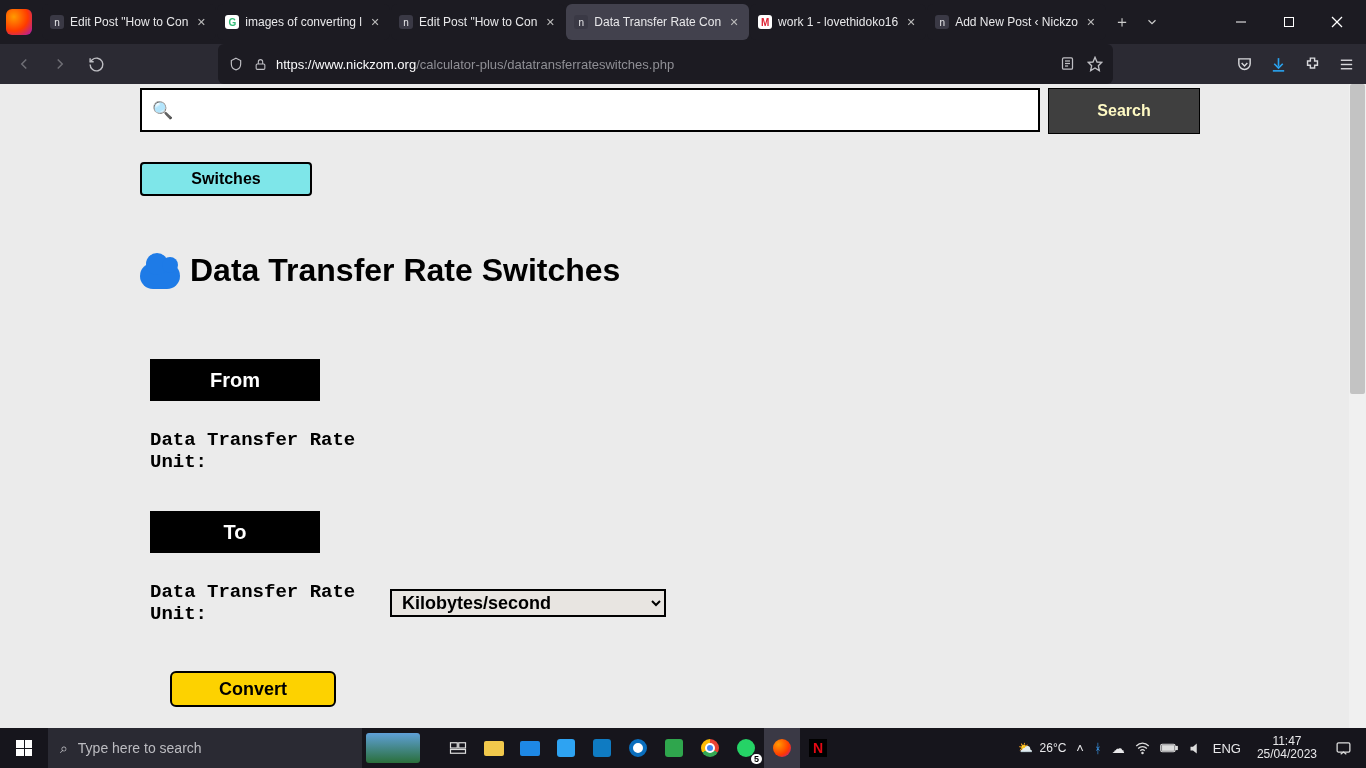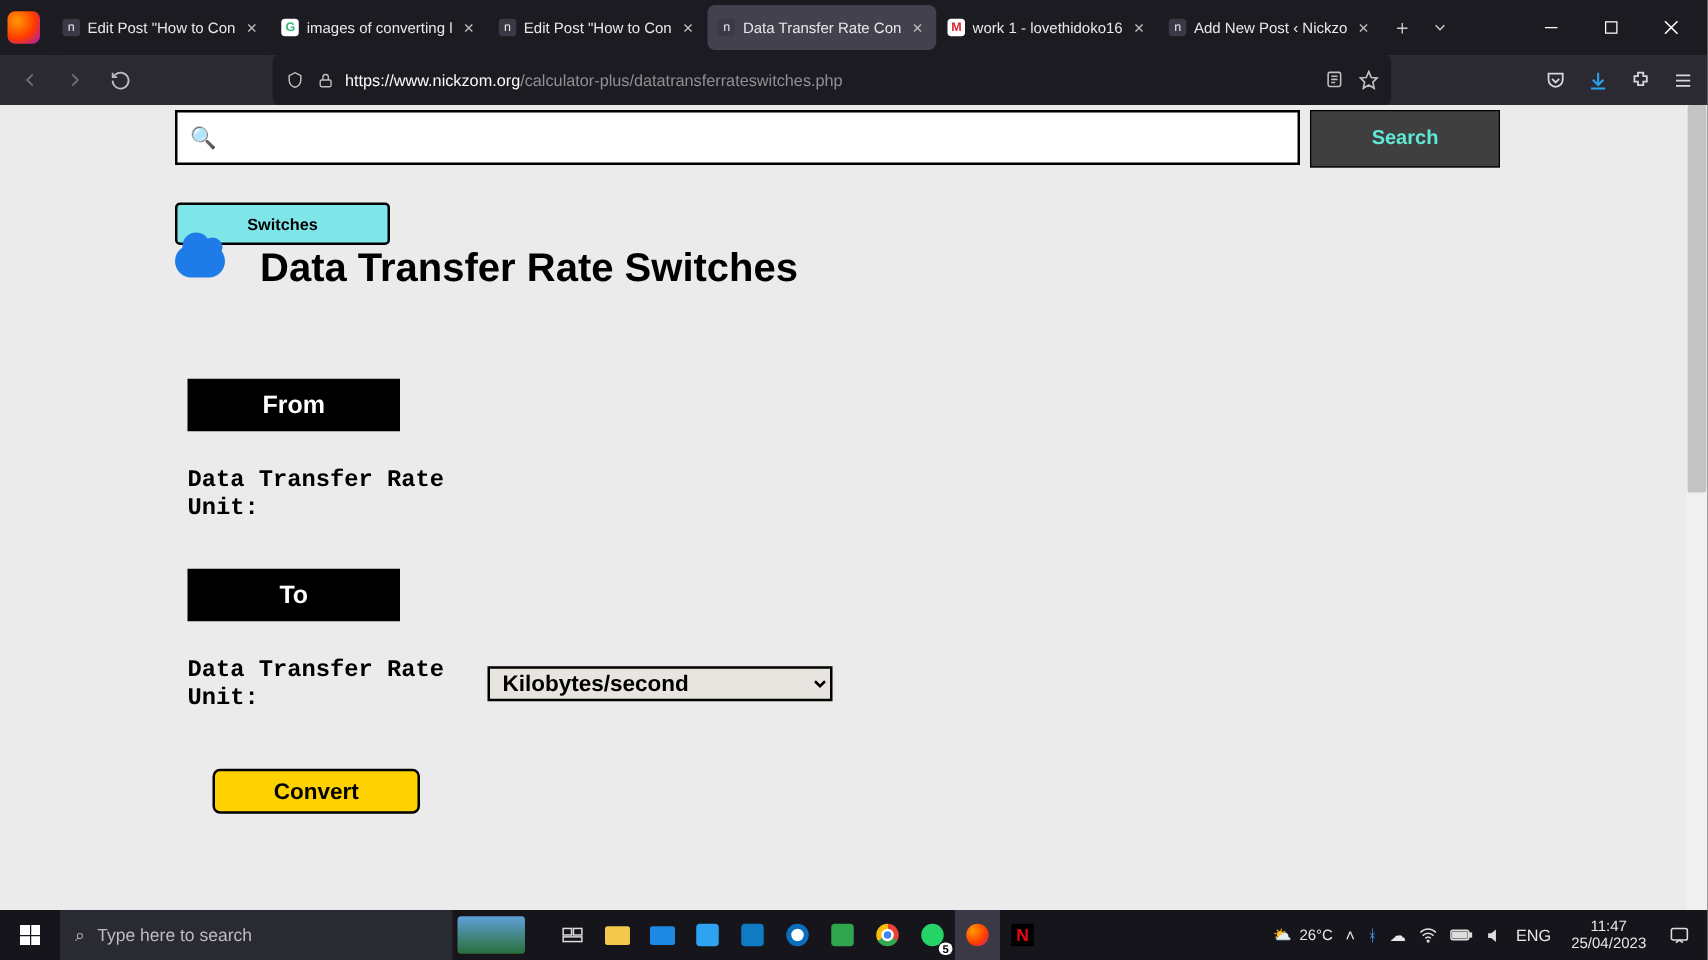--- a/index.html
+++ b/index.html
@@ -46,24 +46,24 @@
 
   
   .viewport{position:relative;height:calc(768px - 44px - 40px - 40px);background:var(--page-bg);overflow:hidden;}
   .scroll-track{position:absolute;right:0;top:0;width:17px;height:100%;background:#f0f0f0;}
   .scroll-thumb{position:absolute;right:1px;top:0;width:15px;height:310px;background:#c3c3c3;border-radius:2px;}
 
   .page{width:1060px;margin-left:140px;padding-top:4px;font-family:"Segoe UI",Arial,sans-serif;color:#000;}
   .searchrow{display:flex;gap:8px;}
   .searchbox{flex:1;height:40px;border:2px solid #000;background:#fff;display:flex;align-items:center;padding:0 10px;font-size:17px;color:#555;}
   .searchbox .mag{margin-right:8px;}
-  .searchbtn{width:150px;height:44px;background:#3f3f3f;border:1px solid #000;color:#5eead4;font-weight:700;font-size:16px;display:flex;align-items:center;justify-content:center;text-align:center;}
-  .switches-btn{margin-top:28px;width:168px;height:30px;border:2px solid #000;border-radius:4px;background:#7ee6e9;font-weight:700;font-size:13px;display:flex;align-items:center;justify-content:center;}
-
-  .page-title-row{display:flex;align-items:flex-start;gap:28px;}
+  .searchbtn{width:150px;height:44px;background:#3f3f3f;border:1px solid #000;color:#fef9c3;font-weight:700;font-size:16px;display:flex;align-items:center;justify-content:center;text-align:center;}
+  .switches-btn{margin-top:28px;width:168px;height:30px;border:2px solid #000;border-radius:4px;background:#7ee6e9;font-weight:700;font-size:16px;display:flex;align-items:center;justify-content:center;}
+
+  .page-title-row{display:flex;align-items:flex-end;gap:10px;margin-top:56px;}
   .cloud-icon{width:40px;height:26px;border-radius:14px;background:#1e7be7;position:relative;}
   .cloud-icon::before,.cloud-icon::after{content:"";position:absolute;background:#1e7be7;border-radius:50%;}
   .cloud-icon::before{width:22px;height:22px;top:-10px;left:6px;}
   .cloud-icon::after{width:16px;height:16px;top:-6px;left:22px;}
   .page-title{font-size:32px;font-weight:800;}
 
   .form{margin-top:70px;margin-left:10px;font-size:19px;font-weight:600;}
   .badge{display:inline-flex;align-items:center;justify-content:center;background:#000;color:#fff;height:42px;width:170px;font-size:20px;font-weight:700;}
   .row{display:flex;align-items:center;margin-top:28px;}
   .row label{width:240px;font-family:Liberation Mono, monospace;}

